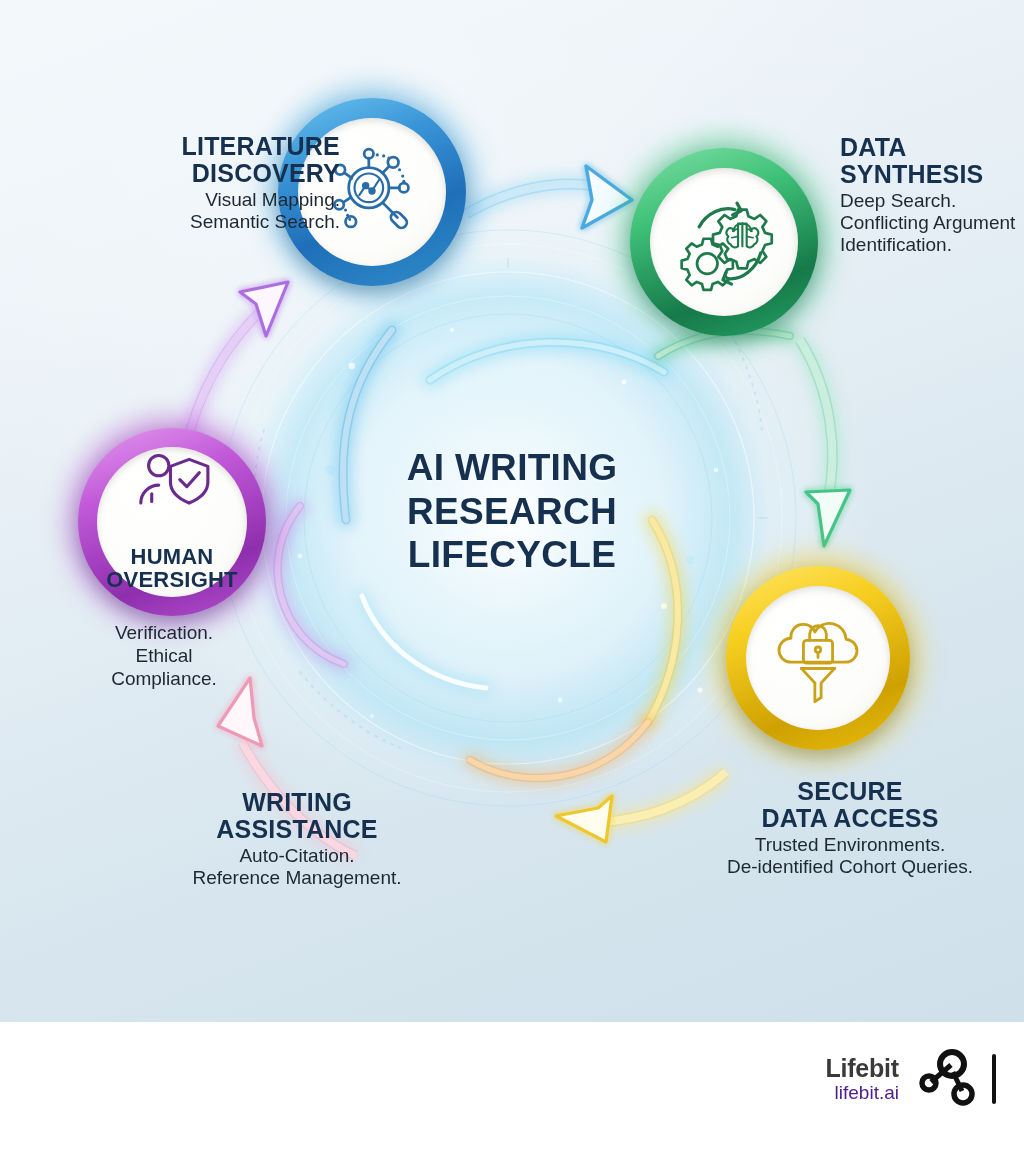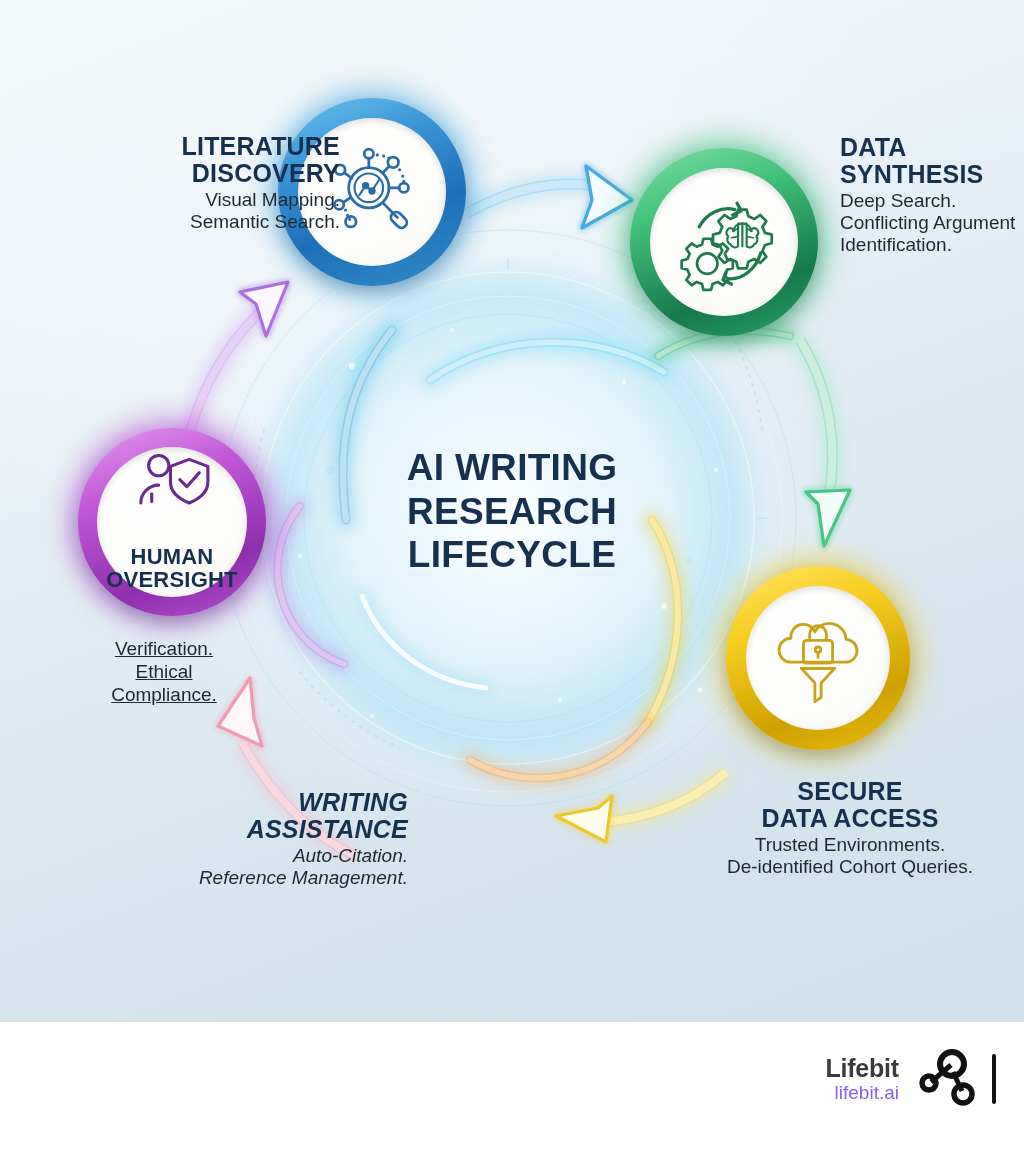--- a/index.html
+++ b/index.html
@@ -25,21 +25,21 @@
   .canvas svg.bg { position:absolute; left:0; top:0; }
 
   
   .footer {
     position:absolute; left:0; top:1022px; width:1024px; height:132px;
     background:#ffffff;
   }
   .brand { position:absolute; right:26px; top:26px; display:flex; align-items:center; gap:18px; }
   .brand-text { text-align:right; line-height:1.05; }
   .brand-name { font-size:25px; font-weight:bold; color:#3a3a3a; letter-spacing:-0.2px; }
-  .brand-url  { font-size:19px; color:#8b5cf6; margin-top:2px; }
+  .brand-url  { font-size:19px; color:#4c1d95; margin-top:2px; }
   .brand-mark { display:flex; align-items:center; gap:11px; }
 
   
   .node { position:absolute; border-radius:50%; }
   .node .ring {
     position:absolute; inset:0; border-radius:50%;
     box-shadow: 0 7px 16px rgba(40,60,80,0.26);
   }
   .node .inner {
     position:absolute; border-radius:50%;
@@ -65,21 +65,21 @@
   .label .ttl {
     font-weight:bold; font-size:25px; line-height:1.06;
     letter-spacing:.2px; color:#16314f;
   }
   .label .sub {
     font-size:19px; line-height:1.16; color:#1d2833; margin-top:3px; font-weight:400;
   }
   .lbl-literature { left:78px;  top:133px; width:262px; text-align:right; }
   .lbl-data       { left:840px; top:134px; width:200px; text-align:left; }
   .lbl-secure     { left:700px; top:778px; width:300px; text-align:center; }
-  .lbl-writing    { left:146px; top:789px; width:262px; text-align:right;font-style:italic; }
+  .lbl-writing    { left:166px; top:789px; width:262px; text-align:center; }
   .lbl-human      { left:58px;  top:622px; width:212px; text-align:center; }
   .lbl-human .sub { font-size:19px; line-height:1.2; }
 
   
   .node-inner-label {
     font-weight:bold; font-size:22px; line-height:1.04;
     color:#16314f; text-align:center; margin-top:6px; letter-spacing:.2px;
   }
 
   
@@ -407,21 +407,21 @@
             <polyline points="60,34 69,43 85,25"></polyline>
           </g>
         </svg>
         <div class="node-inner-label">
           <span>HUMAN</span><br>
           <span>OVERSIGHT</span>
         </div>
       </div>
     </div>
     <div class="label lbl-human">
-      <div class="sub" style="margin-top:16px;text-decoration:underline;">
+      <div class="sub" style="margin-top:0;">
         <span>Verification.</span><br>
         <span>Ethical</span><br>
         <span>Compliance.</span>
       </div>
     </div>
 
     <div class="center-title">
       <div>AI WRITING</div>
       <div>RESEARCH</div>
       <div>LIFECYCLE</div>

